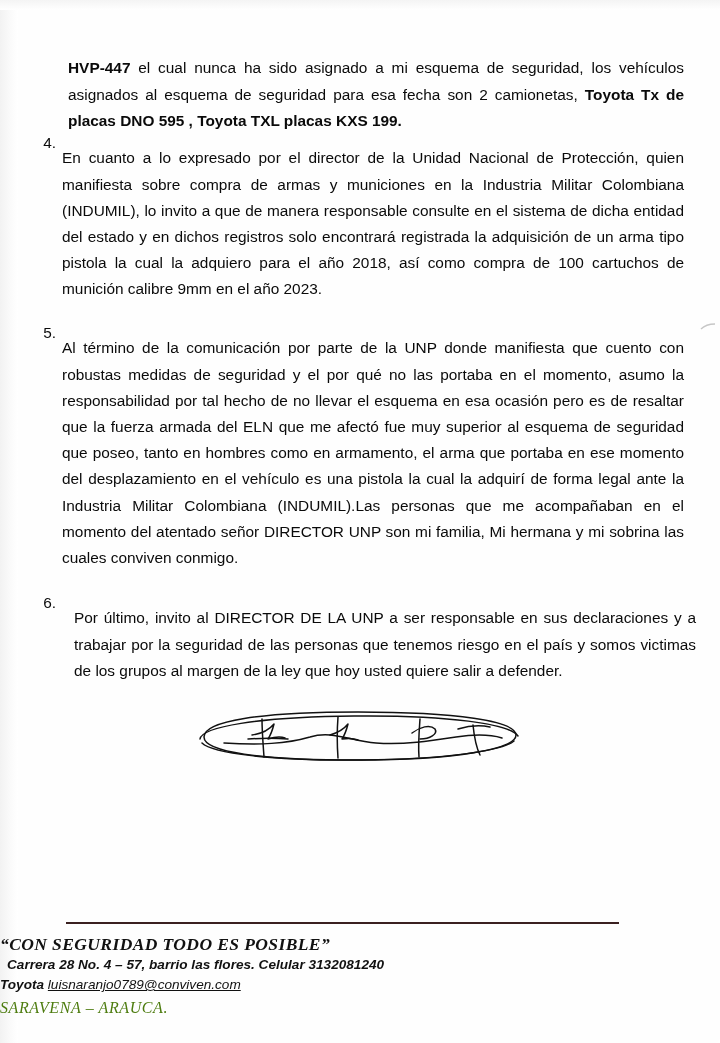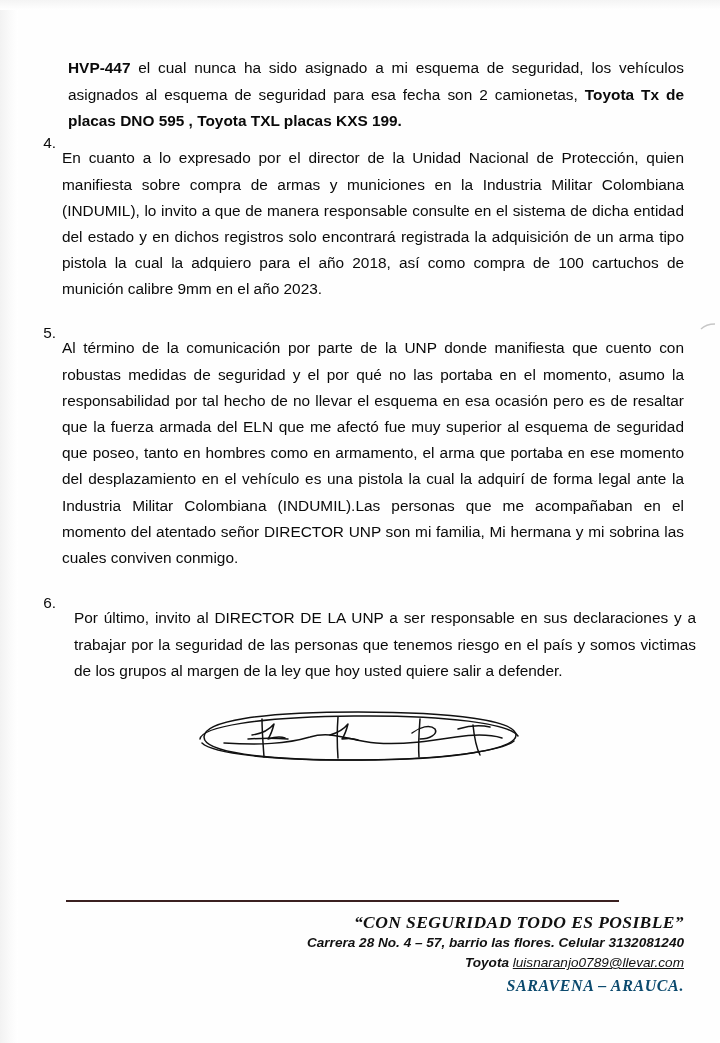--- a/index.html
+++ b/index.html
@@ -115,23 +115,23 @@
   #signer-role {
     font-size: 16.5px;
     line-height: 22px;
     color: #0a0a0a;
   }
 
   
   #footer {
     position: absolute;
     left: 0;
-    top: 900px;
+    top: 922px;
     width: 684px;
-    text-align: right;
+    text-align: left;
   }
   #footer-rule {
     width: 553px;
     height: 0;
     margin: 0 auto 9px auto;
     border-top: 2.2px solid #3a2020;
   }
   #footer-slogan {
     font-family: "Liberation Serif", serif;
     font-weight: bold;
@@ -141,43 +141,43 @@
     letter-spacing: 0.4px;
     color: #111111;
   }
   #footer-address {
     font-family: "Liberation Sans", sans-serif;
     font-style: italic;
     font-weight: bold;
     font-size: 13.6px;
     line-height: 20px;
     color: #111111;
+    padding-left: 7px;
   }
   #footer-email-line {
     font-family: "Liberation Sans", sans-serif;
     font-style: italic;
     font-weight: bold;
     font-size: 13.6px;
     line-height: 20px;
     color: #111111;
   }
   #footer-email-line .email {
     text-decoration: underline;
     font-weight: normal;
   }
   #footer-city {
     font-family: "Liberation Serif", serif;
-    font-weight: bold;
+    font-weight: normal;
     font-style: italic;
     font-size: 16px;
     line-height: 22px;
     letter-spacing: 0.6px;
     margin-top: 2px;
-    color: #0c4a6e;
-    margin-left: 32px;
+    color: #4d7c0f;
   }
 
   
   #margin-mark {
     position: absolute;
     left: 700px;
     top: 322px;
     width: 16px;
     height: 10px;
     opacity: .55;
@@ -236,18 +236,18 @@
     </div>
 
     <svg id="margin-mark" viewBox="0 0 16 10">
       <path d="M1 7 C5 3, 10 2, 15 2" stroke="#9a9a9a" stroke-width="1.4" fill="none"></path>
     </svg>
 
     <div id="footer">
       <div id="footer-rule"></div>
       <div id="footer-slogan">“CON SEGURIDAD TODO ES POSIBLE”</div>
       <div id="footer-address">Carrera 28 No. 4 – 57, barrio las flores. Celular  3132081240</div>
-      <div id="footer-email-line"><span>Toyota </span><span class="email">luisnaranjo0789@llevar.com</span></div>
+      <div id="footer-email-line"><span>Toyota </span><span class="email">luisnaranjo0789@conviven.com</span></div>
       <div id="footer-city">SARAVENA – ARAUCA.</div>
     </div>
 
   </div>
 </div>
 
 </body></html>

